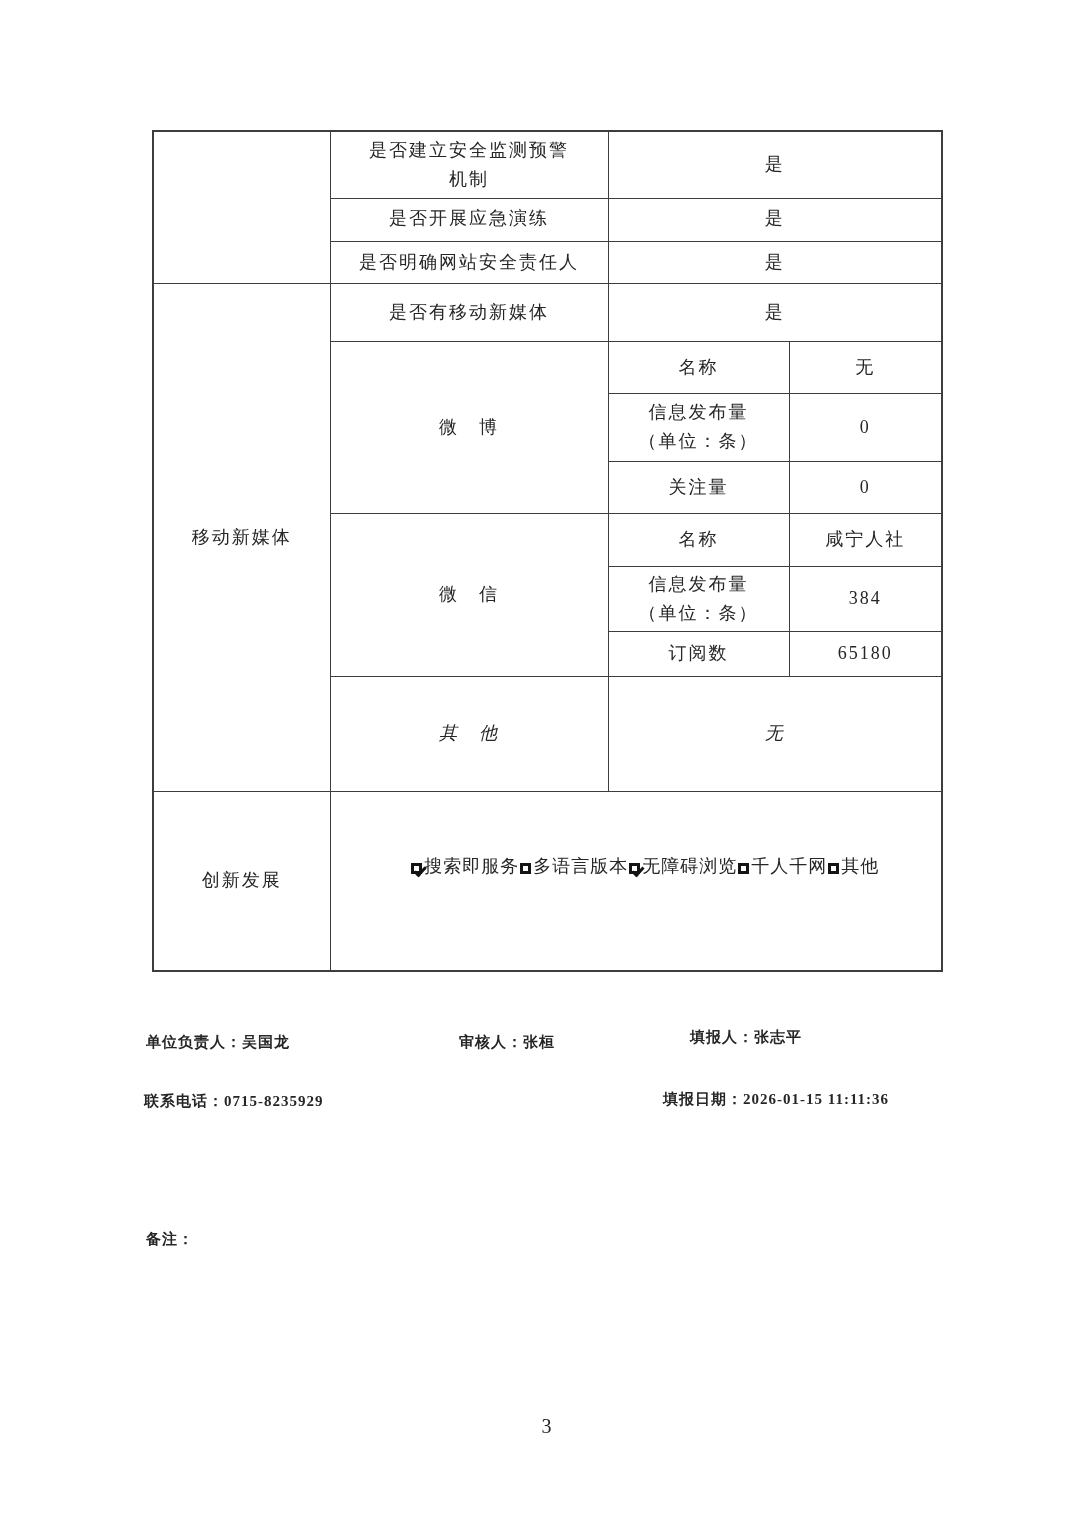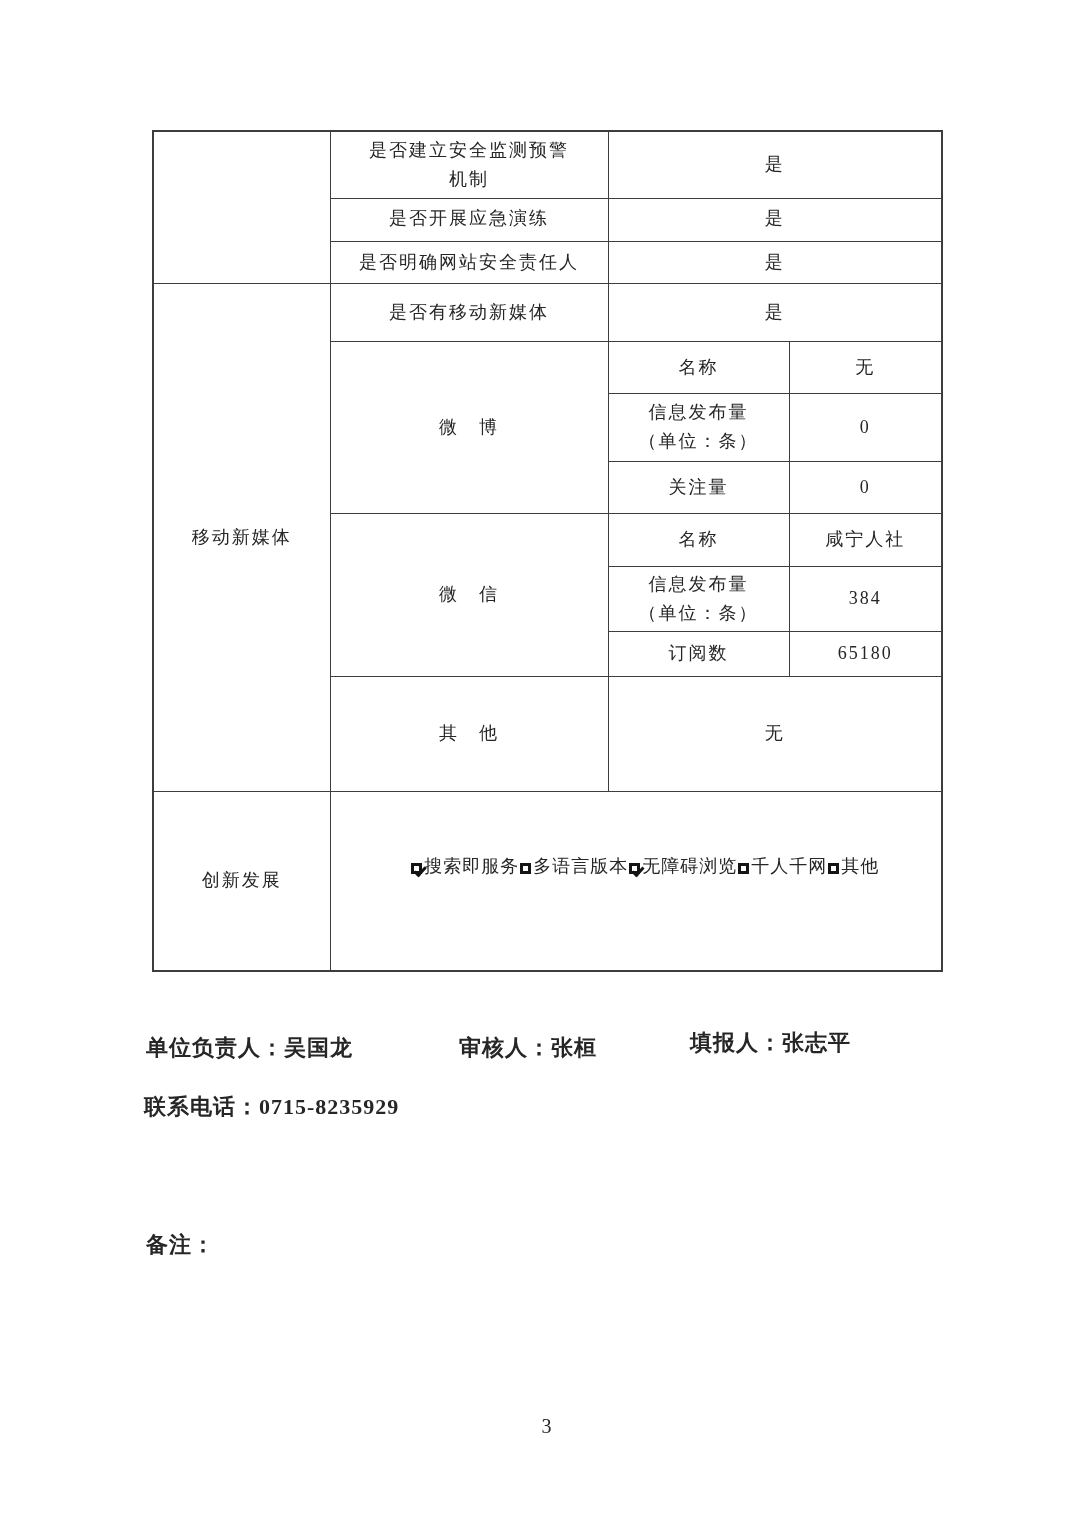--- a/index.html
+++ b/index.html
@@ -37,21 +37,21 @@
   .r1 td{height:67px;}
   .r2 td{height:43px;font-family:Liberation Mono, monospace;}
   .r3 td{height:42px;}
   .r4 td{height:58px;}
   .r5 td{height:52px;}
   .r6 td{height:68px;}
   .r7 td{height:52px;}
   .r8 td{height:53px;}
   .r9 td{height:65px;}
   .r10 td{height:45px;}
-  .r11 td{height:115px;}
+  .r11 td{height:115px;font-style:italic;}
   .r12 td{height:180px;}
   .num{letter-spacing:1px;}
   .cb-line{
     white-space:nowrap;
     transform:translateY(-14px);
     text-indent:0;
     padding-left:18px;
     font-size:18px;
     letter-spacing:1px;
     font-family:Liberation Serif, serif;
@@ -69,21 +69,21 @@
     content:"";
     position:absolute;
     left:0px;top:1px;
     width:9px;height:4px;
     border-left:3px solid #141414;
     border-bottom:3px solid #141414;
     transform:rotate(-48deg);
   }
   .footer-item{
     position:absolute;
-    font-size:22px;
+    font-size:15px;
     font-weight:bold;
     letter-spacing:1px;
     white-space:nowrap;
   }
   .pagenum{
     position:absolute;
     left:152px;width:789px;
     top:1415px;
     text-align:center;
     font-size:20px;
@@ -162,18 +162,19 @@
         </td>
       </tr>
     </tbody>
   </table>
 
   <div class="footer-item" style="left:146px;top:1033px;"><span>单位负责人：</span><span>吴国龙</span></div>
   <div class="footer-item" style="left:459px;top:1033px;"><span>审核人：</span><span>张桓</span></div>
   <div class="footer-item" style="left:690px;top:1028px;"><span>填报人：</span><span>张志平</span></div>
 
   <div class="footer-item" style="left:144px;top:1092px;"><span>联系电话：</span><span class="num">0715-8235929</span></div>
+  <div class="footer-item" style="left:663px;top:1090px;"><span>填报日期：</span><span class="num">2026-01-15 11:11:36</span></div>
 
   <div class="footer-item" style="left:146px;top:1230px;"><span>备注：</span></div>
 
   <div class="pagenum">3</div>
 
 </div>
 
 </body></html>

